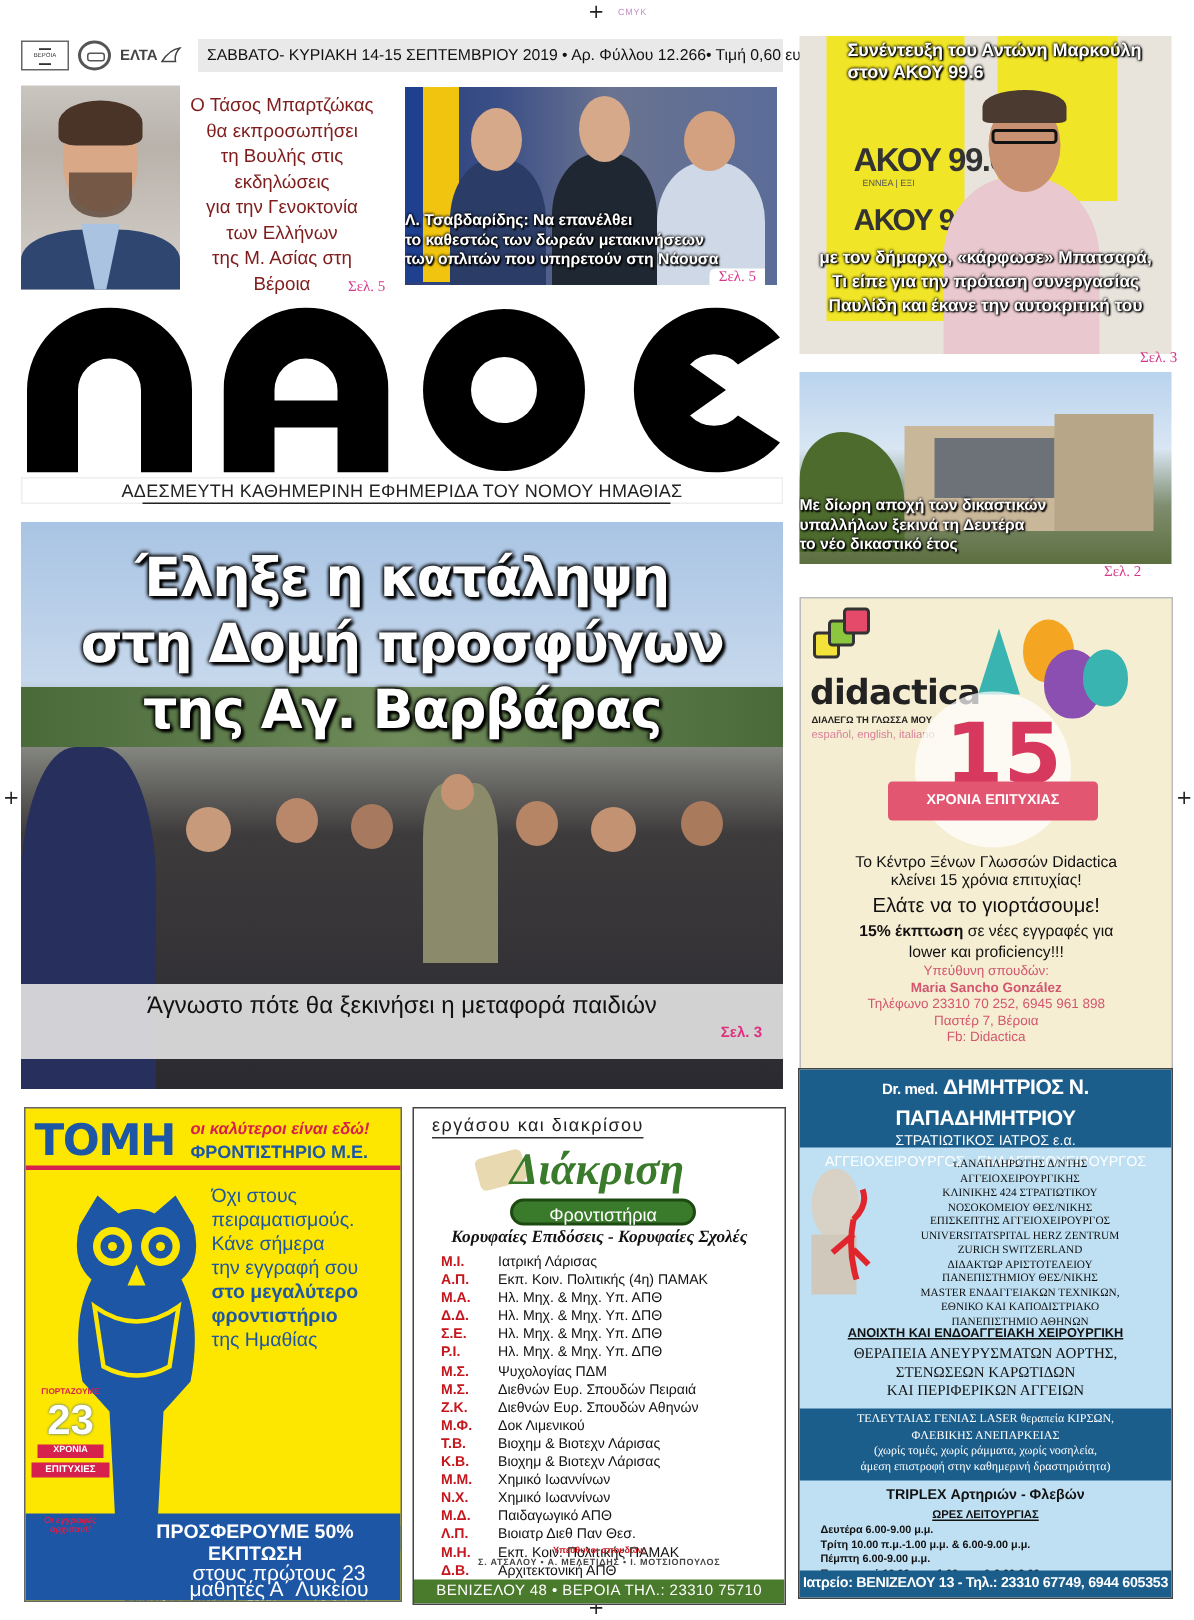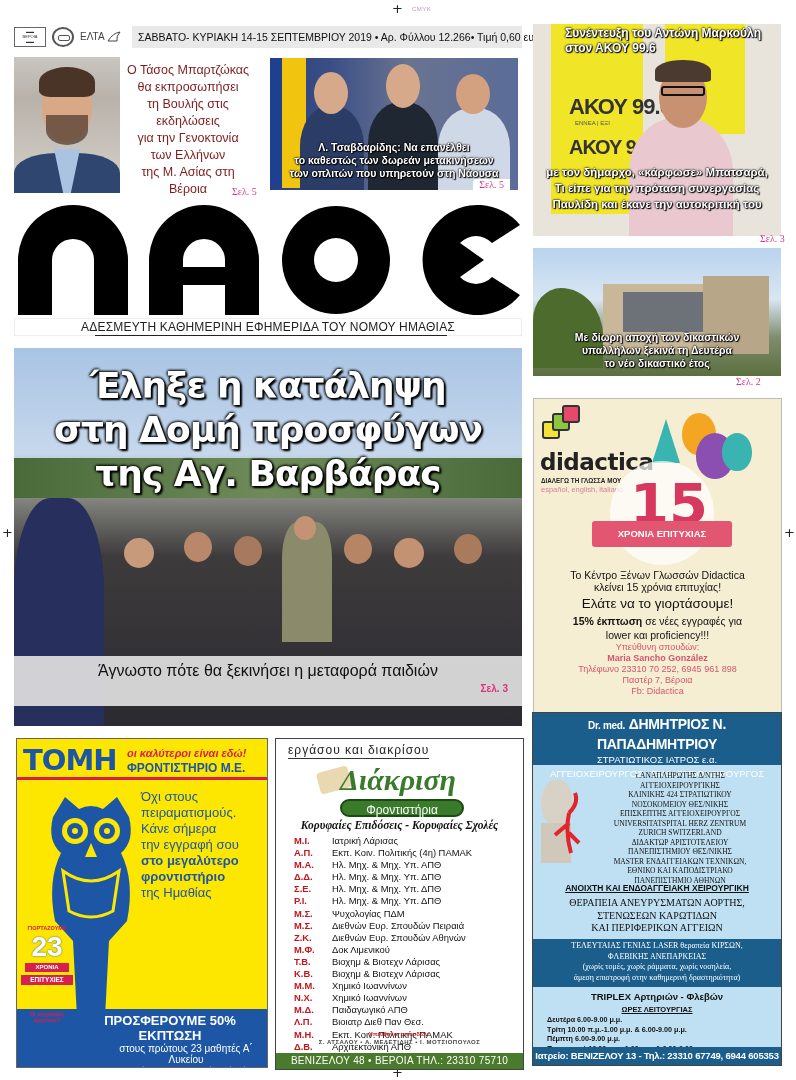--- a/index.html
+++ b/index.html
@@ -6,21 +6,21 @@
 html,body{width:796px;height:1080px;background:#fff;overflow:hidden}
 body{position:relative;font-family:"Liberation Sans",sans-serif;color:#111}
 .crop{position:absolute;font-size:13px;color:#222;line-height:1;font-family:"DejaVu Sans",sans-serif}
 .cmyk{position:absolute;font-size:6px;color:#c58fc9;letter-spacing:.5px}
 
 
 .hdr-logos{position:absolute;left:14px;top:26px;width:118px;height:22px;display:flex;align-items:center;gap:6px}
 .logo-box{width:32px;height:20px;border:1px solid #666;font-size:4px;text-align:center;line-height:5px;color:#333;padding-top:1px}
 .logo-circ{width:22px;height:20px;border:2px solid #555;border-radius:50%;position:relative}
 .logo-circ:after{content:"";position:absolute;left:4px;top:6px;width:10px;height:4px;border:1px solid #555;border-radius:2px}
-.elta{font-weight:normal;font-size:10px;color:#444;display:flex;align-items:flex-start;gap:2px}
+.elta{font-weight:bold;font-size:10px;color:#444;display:flex;align-items:flex-end;gap:2px}
 .elta svg{width:14px;height:12px}
 .hdr-bar{position:absolute;left:132px;top:26px;width:390px;height:22px;background:#e9e9e9;font-size:10.5px;line-height:22px;padding-left:6px;color:#111;white-space:nowrap}
 
 
 .photo{position:absolute;overflow:hidden}
 .p-tasos{left:14px;top:57px;width:106px;height:136px;background:linear-gradient(180deg,#c9c5bf 0%,#b8b2ab 30%,#d7d1cb 100%)}
 .p-tasos .face{position:absolute;left:28px;top:18px;width:50px;height:66px;border-radius:45% 45% 48% 48%;background:#d9a987}
 .p-tasos .hair{position:absolute;left:25px;top:10px;width:56px;height:30px;border-radius:50% 50% 20% 20%;background:#4a3427}
 .p-tasos .beard{position:absolute;left:32px;top:58px;width:42px;height:30px;border-radius:0 0 50% 50%;background:#5b4536;opacity:.8}
 .p-tasos .suit{position:absolute;left:0;top:96px;width:106px;height:50px;background:#2f4770;border-radius:40% 40% 0 0}
@@ -28,21 +28,21 @@
 .s1-text{position:absolute;left:122px;top:62px;width:132px;text-align:center;font-size:12.5px;line-height:17px;color:#7f1d1d}
 .sel{color:#d6378a;font-size:10px;font-family:"Liberation Serif",serif}
 .s1-sel{position:absolute;left:232px;top:186px}
 
 
 .p-tsav{left:270px;top:58px;width:248px;height:132px;background:linear-gradient(90deg,#2a3e7a 0%,#3b4f87 25%,#6a7390 55%,#5a6c98 100%)}
 .flag{position:absolute;left:12px;top:0;width:24px;height:130px;background:#f1c40f}
 .flag2{position:absolute;left:0;top:0;width:14px;height:130px;background:#1f3f8f}
 .man{position:absolute;border-radius:45% 45% 0 0}
 .head{position:absolute;border-radius:50%;background:#d6a98a}
-.cap{position:absolute;left:0;right:0;bottom:10px;text-align:center;color:#fff;font-weight:bold;font-size:10.5px;line-height:13px;text-shadow:0 0 2px #000,0 0 2px #000,1px 1px 1px #000}
+.cap{position:absolute;left:0;right:0;bottom:10px;text-align:left;color:#fff;font-weight:bold;font-size:10.5px;line-height:13px;text-shadow:0 0 2px #000,0 0 2px #000,1px 1px 1px #000}
 .sel-tag{position:absolute;background:#fff;padding:0 6px;border-radius:4px 0 0 0}
 
 
 .p-ako{left:533px;top:24px;width:248px;height:212px;background:#e8e4dc}
 .ako-y{position:absolute;background:#f0e526}
 .ako-logo{position:absolute;font-weight:900;font-size:22px;color:#333;letter-spacing:-1px}
 .ako-c1{position:absolute;left:0;right:0;text-align:left;padding-left:32px;color:#fff;font-weight:bold;font-size:12px;line-height:15px;text-shadow:0 0 2px #000,0 0 2px #000,1px 1px 1px #000}
 .ako-c2{position:absolute;left:0;right:0;text-align:center;color:#fff;font-weight:bold;font-size:11.5px;line-height:16px;text-shadow:0 0 2px #000,0 0 2px #000,1px 1px 1px #000}
 
 
@@ -83,21 +83,21 @@
 .tomi-logo{position:absolute;left:6px;top:4px;font-size:29px;font-weight:900;color:#1d56a5;letter-spacing:-1px;font-family:"DejaVu Sans",sans-serif}
 .tomi-slogan{position:absolute;left:110px;top:8px;color:#d6204d;font-weight:bold;font-style:italic;font-size:11px}
 .tomi-title{position:absolute;left:110px;top:22px;color:#1d56a5;font-weight:bold;font-size:12px}
 .tomi-redline{position:absolute;left:0;right:0;top:38px;height:3px;background:#d6204d}
 .tomi-text{position:absolute;left:124px;top:50px;font-size:13px;line-height:16px;color:#1d56a5}
 .tomi-staff-h{position:absolute;left:64px;top:278px;width:186px;height:17px;background:#1d56a5;color:#fff;font-weight:bold;font-size:10.5px;line-height:17px;padding-left:4px}
 .tomi-staff{position:absolute;left:66px;top:297px;width:184px;font-size:5px;line-height:8.5px;color:#333}
 .tomi-staff b{color:#1d3f80}
 .tomi-offer{position:absolute;left:0;right:0;bottom:0;height:58px;background:#1d56a5;color:#fff;text-align:center}
 .tomi-offer .o1{font-size:13px;font-weight:bold;line-height:15px;padding-top:4px;padding-left:56px}
-.tomi-offer .o2{font-size:10px;line-height:11px;padding-left:88px}
+.tomi-offer .o2{font-size:14px;line-height:11px;padding-left:88px}
 .tomi-offer .o3{font-size:6.5px;line-height:9px;padding-left:56px}
 .tomi-badge{position:absolute;left:2px;bottom:60px;width:56px;text-align:center;color:#fff;font-weight:bold}
 
 
 .dia{position:absolute;left:275px;top:738px;width:249px;height:332px;border:1px solid #444;background:#fff;overflow:hidden}
 .dia-top{position:absolute;left:12px;top:4px;font-size:12px;color:#222;letter-spacing:1px}
 .dia-top:after{content:"";position:absolute;left:0;right:0;top:15px;height:1px;background:#333}
 .dia-logo{position:absolute;left:64px;top:24px;font-size:30px;font-style:italic;font-weight:bold;color:#3a7a2b;font-family:"Liberation Serif",serif}
 .dia-fr{position:absolute;left:64px;top:60px;width:124px;height:18px;border-radius:9px;background:#3a7a2b;color:#fff;text-align:center;font-size:12px;line-height:18px;border:2px solid #1d4a12}
 .dia-sub{position:absolute;left:0;right:0;top:80px;text-align:center;font-family:"Liberation Serif",serif;font-weight:bold;font-style:italic;font-size:11.5px}

